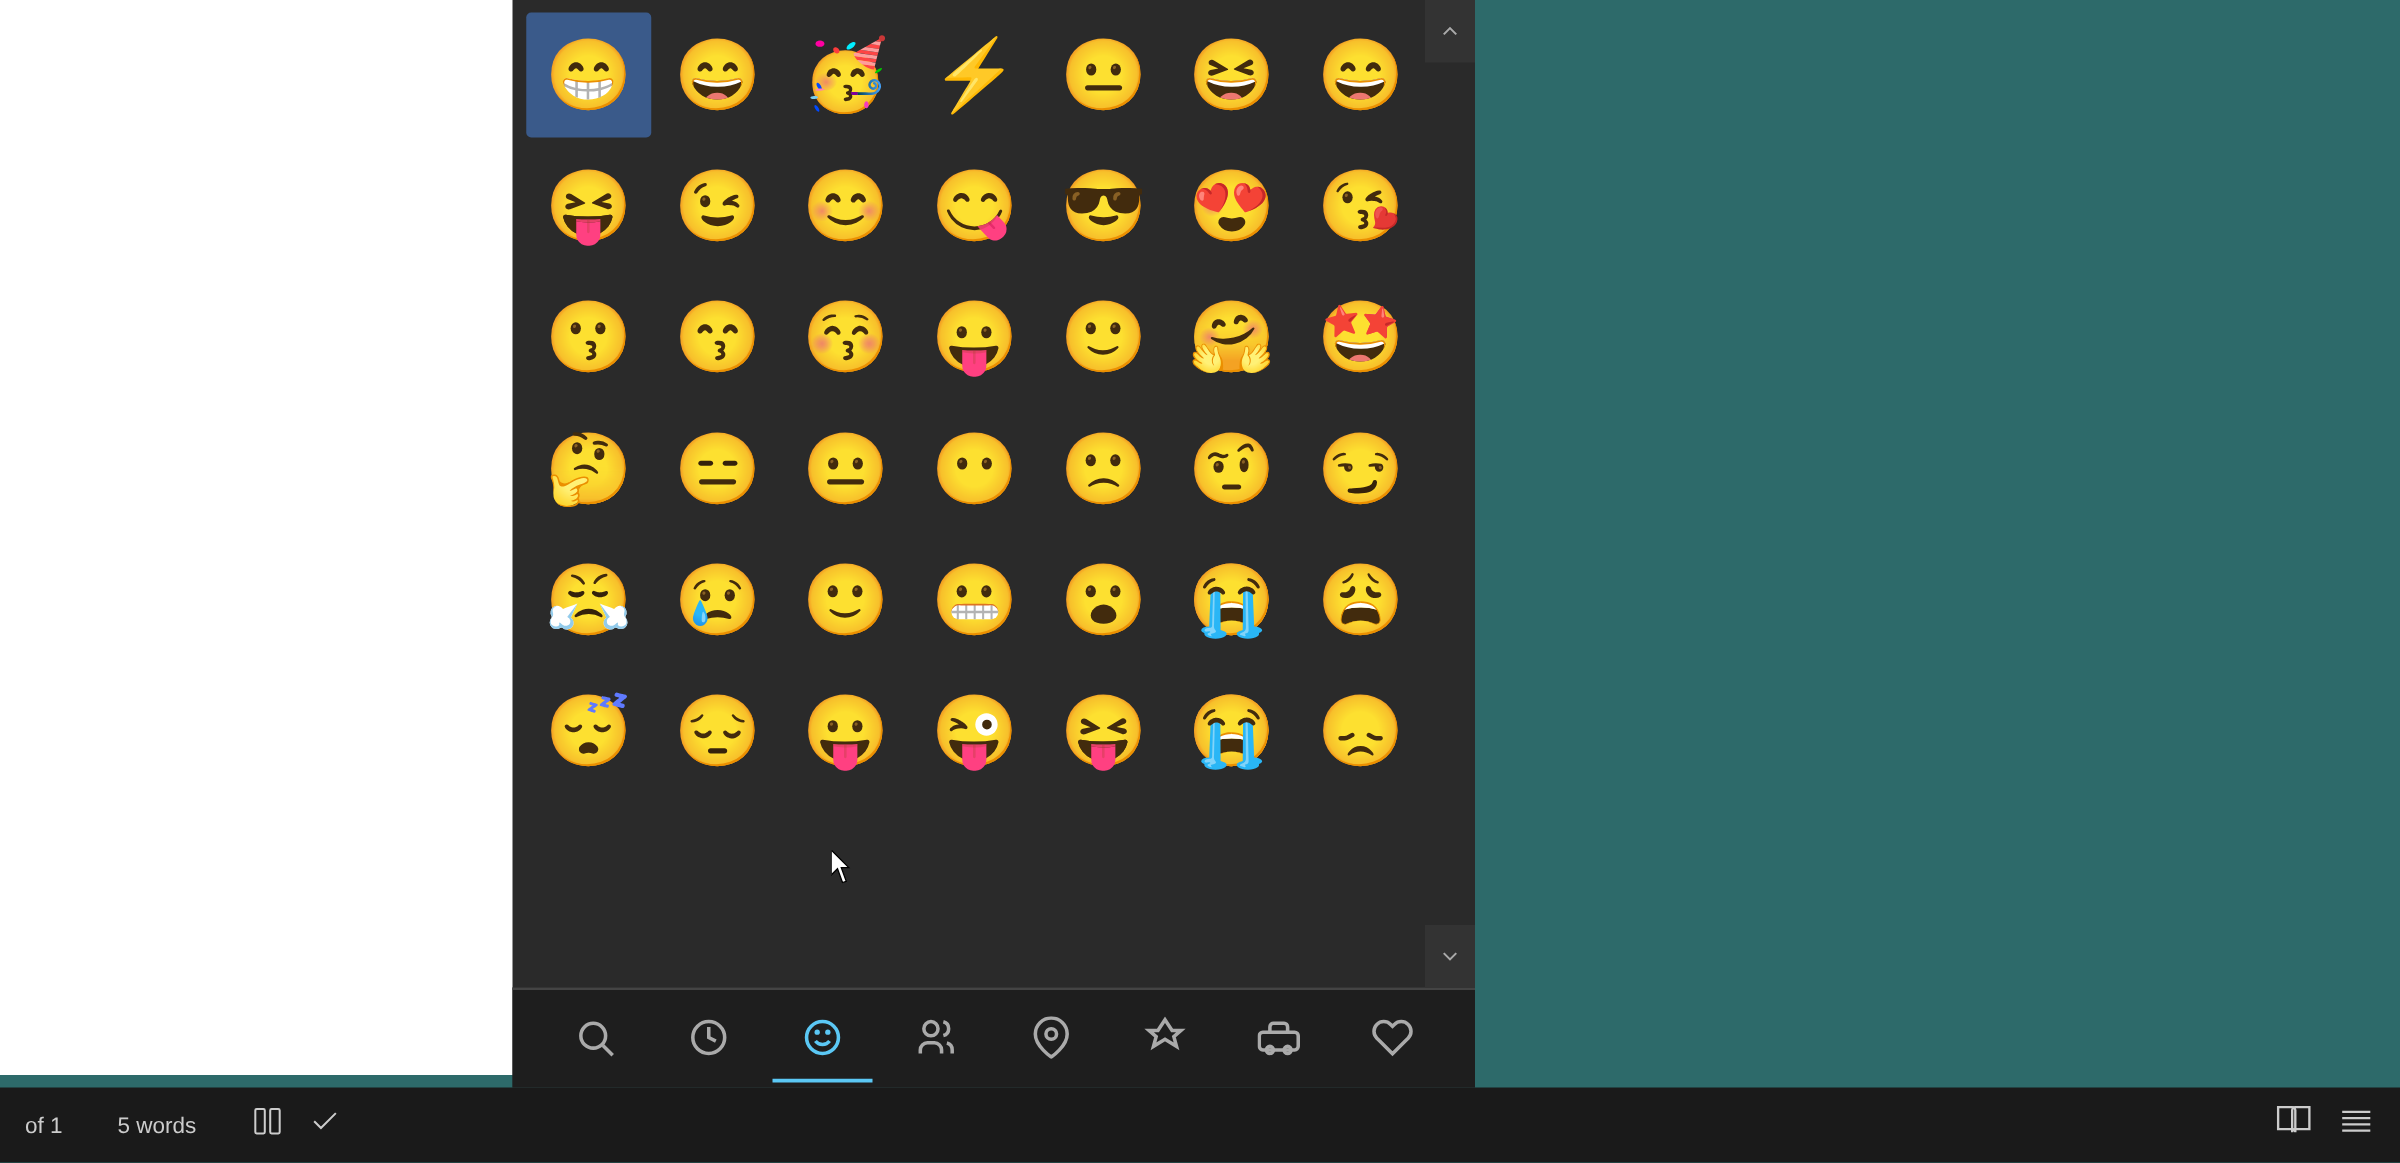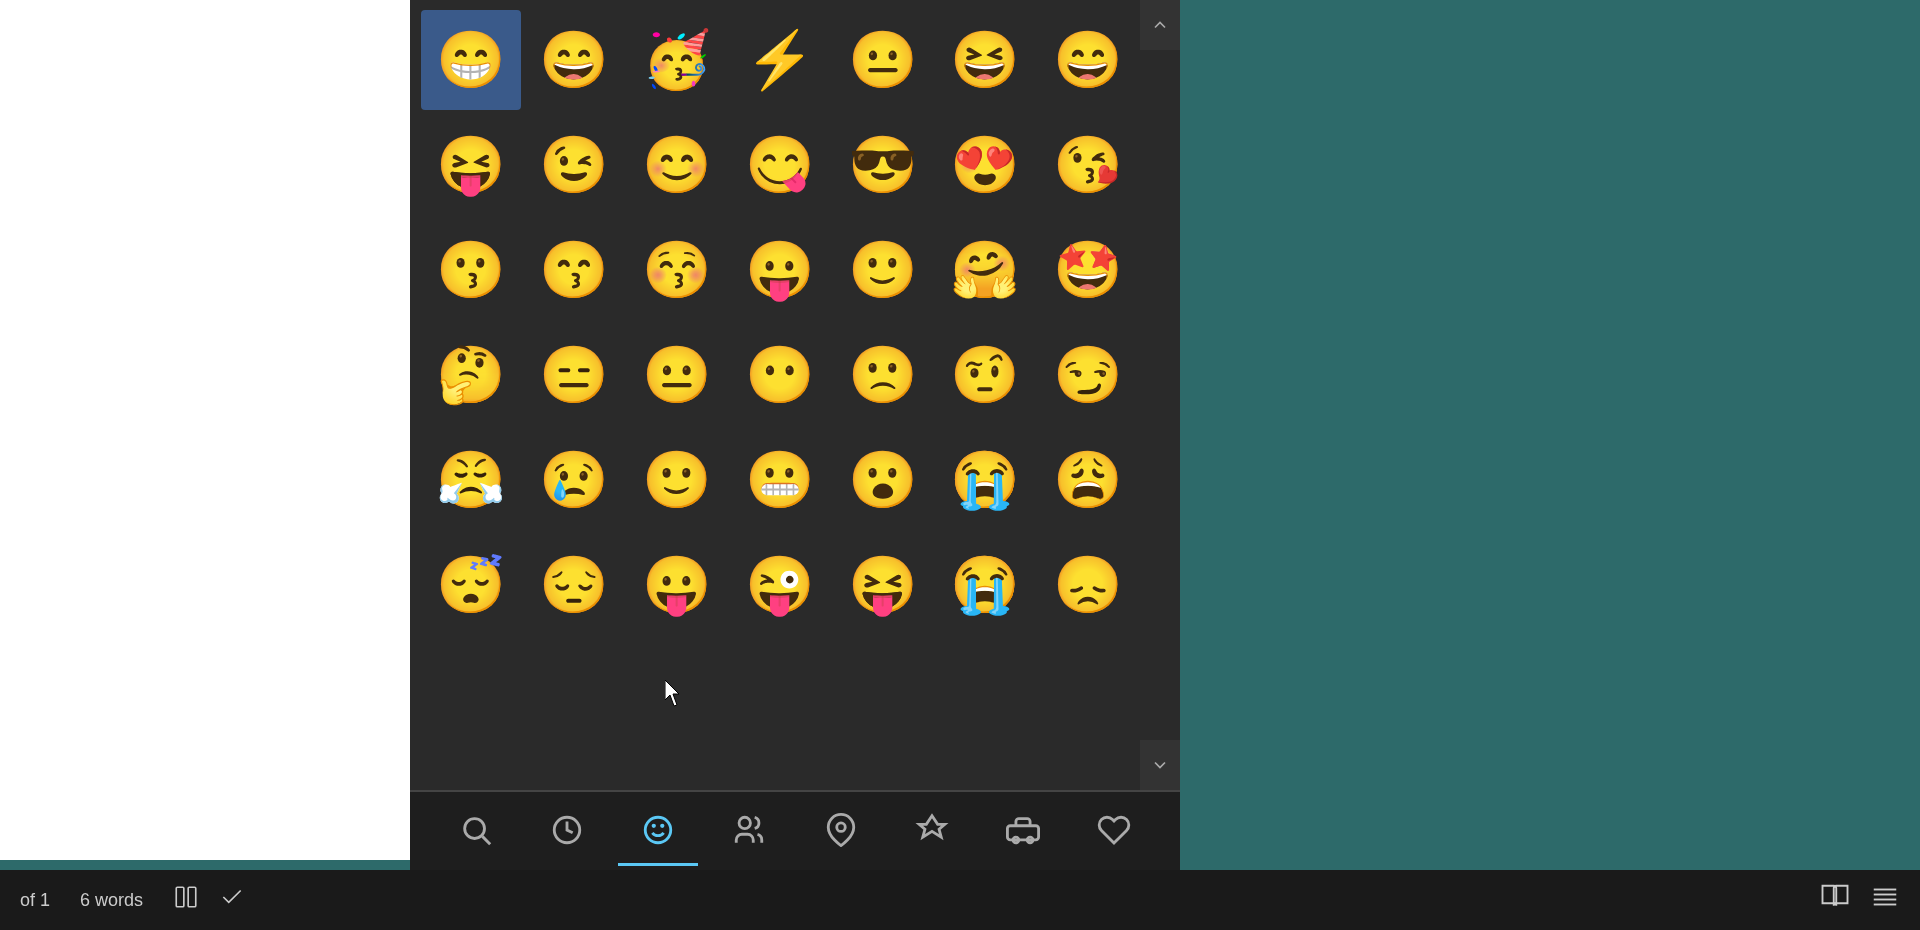--- a/index.html
+++ b/index.html
@@ -16,21 +16,21 @@
     .status-bar {
       position: absolute;
       bottom: 0;
       left: 0;
       width: 100%;
       height: 60px;
       background: #1a1a1a;
       display: flex;
       align-items: center;
       padding: 0 20px;
-      gap: 30px;
+      gap: 44px;
       z-index: 10;
     }
     .status-bar-text {
       color: #cccccc;
       font-size: 18px;
     }
     .status-bar-icons {
       display: flex;
       gap: 20px;
       align-items: center;
@@ -293,21 +293,21 @@
     <div class="category-item">
       <svg viewBox="0 0 24 24" fill="none" stroke="#aaa" stroke-width="2">
         <path d="M20.84 4.61a5.5 5.5 0 0 0-7.78 0L12 5.67l-1.06-1.06a5.5 5.5 0 0 0-7.78 7.78l1.06 1.06L12 21.23l7.78-7.78 1.06-1.06a5.5 5.5 0 0 0 0-7.78z"></path>
       </svg>
     </div>
   </div>
 </div>
 
 <div class="status-bar">
   <span class="status-bar-text">of 1</span>
-  <span class="status-bar-text">6 words</span>
+  <span class="status-bar-text">5 words</span>
   <div class="status-bar-icons">
     <span class="status-bar-icon">
       <svg width="26" height="26" viewBox="0 0 24 24" fill="none" stroke="#ccc" stroke-width="1.5">
         <rect x="3" y="3" width="7" height="18" rx="1"></rect>
         <rect x="14" y="3" width="7" height="18" rx="1"></rect>
       </svg>
     </span>
     <span class="status-bar-icon">
       <svg width="26" height="26" viewBox="0 0 24 24" fill="none" stroke="#ccc" stroke-width="1.5">
         <polyline points="20 6 9 17 4 12"></polyline>

